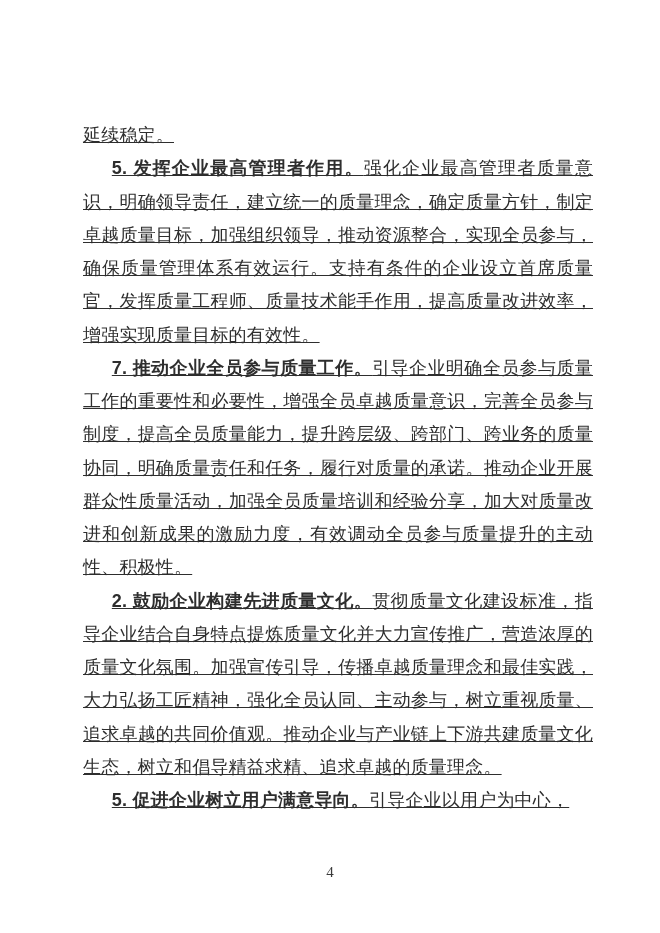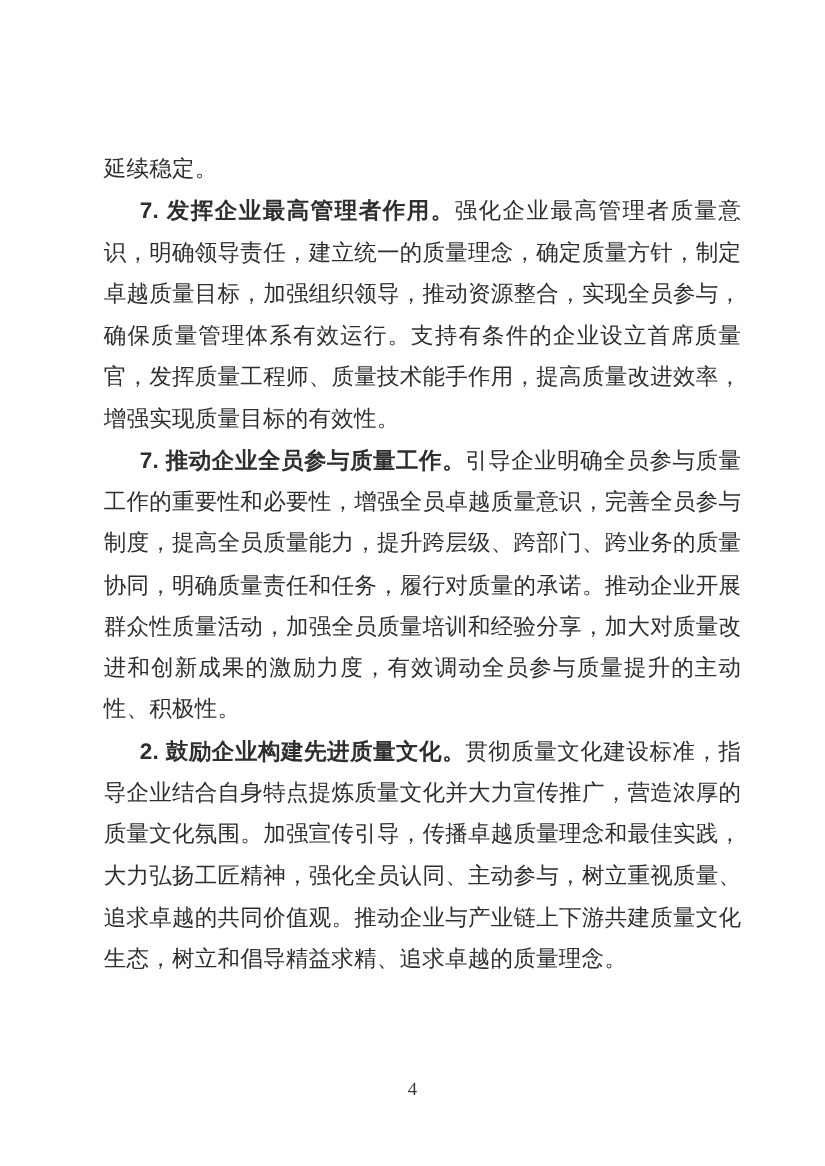--- a/index.html
+++ b/index.html
@@ -24,20 +24,21 @@
     font-size: 18px;
     line-height: 33.25px;
     text-align: justify;
     text-justify: inter-character;
     letter-spacing: 0.2px;
   }
   .para {
     margin: 0;
     padding: 0;
     text-indent: 1.6em;
+    text-decoration: underline;
   }
   .para.continuation {
     text-indent: 0;
   }
   .lead {
     font-weight: 700;
     font-family: "Liberation Sans", "DejaVu Sans", sans-serif;
   }
   .page-number {
     position: absolute;
@@ -52,24 +53,25 @@
 </style>
 </head>
 <body>
 
 <div class="page">
 
   <div class="text-block">
 
     <p class="para continuation"><span>延续稳定。</span></p>
 
-    <p class="para"><span class="lead">7. 发挥企业最高管理者作用。</span><span>强化企业最高管理者质量意识，明确领导责任，建立统一的质量理念，确定质量方针，制定卓越质量目标，加强组织领导，推动资源整合，实现全员参与，确保质量管理体系有效运行。支持有条件的企业设立首席质量官，发挥质量工程师、质量技术能手作用，提高质量改进效率，增强实现质量目标的有效性。</span></p>
+    <p class="para"><span class="lead">5. 发挥企业最高管理者作用。</span><span>强化企业最高管理者质量意识，明确领导责任，建立统一的质量理念，确定质量方针，制定卓越质量目标，加强组织领导，推动资源整合，实现全员参与，确保质量管理体系有效运行。支持有条件的企业设立首席质量官，发挥质量工程师、质量技术能手作用，提高质量改进效率，增强实现质量目标的有效性。</span></p>
 
     <p class="para"><span class="lead">7. 推动企业全员参与质量工作。</span><span>引导企业明确全员参与质量工作的重要性和必要性，增强全员卓越质量意识，完善全员参与制度，提高全员质量能力，提升跨层级、跨部门、跨业务的质量协同，明确质量责任和任务，履行对质量的承诺。推动企业开展群众性质量活动，加强全员质量培训和经验分享，加大对质量改进和创新成果的激励力度，有效调动全员参与质量提升的主动性、积极性。</span></p>
 
     <p class="para"><span class="lead">2. 鼓励企业构建先进质量文化。</span><span>贯彻质量文化建设标准，指导企业结合自身特点提炼质量文化并大力宣传推广，营造浓厚的质量文化氛围。加强宣传引导，传播卓越质量理念和最佳实践，大力弘扬工匠精神，强化全员认同、主动参与，树立重视质量、追求卓越的共同价值观。推动企业与产业链上下游共建质量文化生态，树立和倡导精益求精、追求卓越的质量理念。</span></p>
 
+    <p class="para"><span class="lead">5. 促进企业树立用户满意导向。</span><span>引导企业以用户为中心，</span></p>
 
   </div>
 
   <div class="page-number">4</div>
 
 </div>
 
 </body></html>

